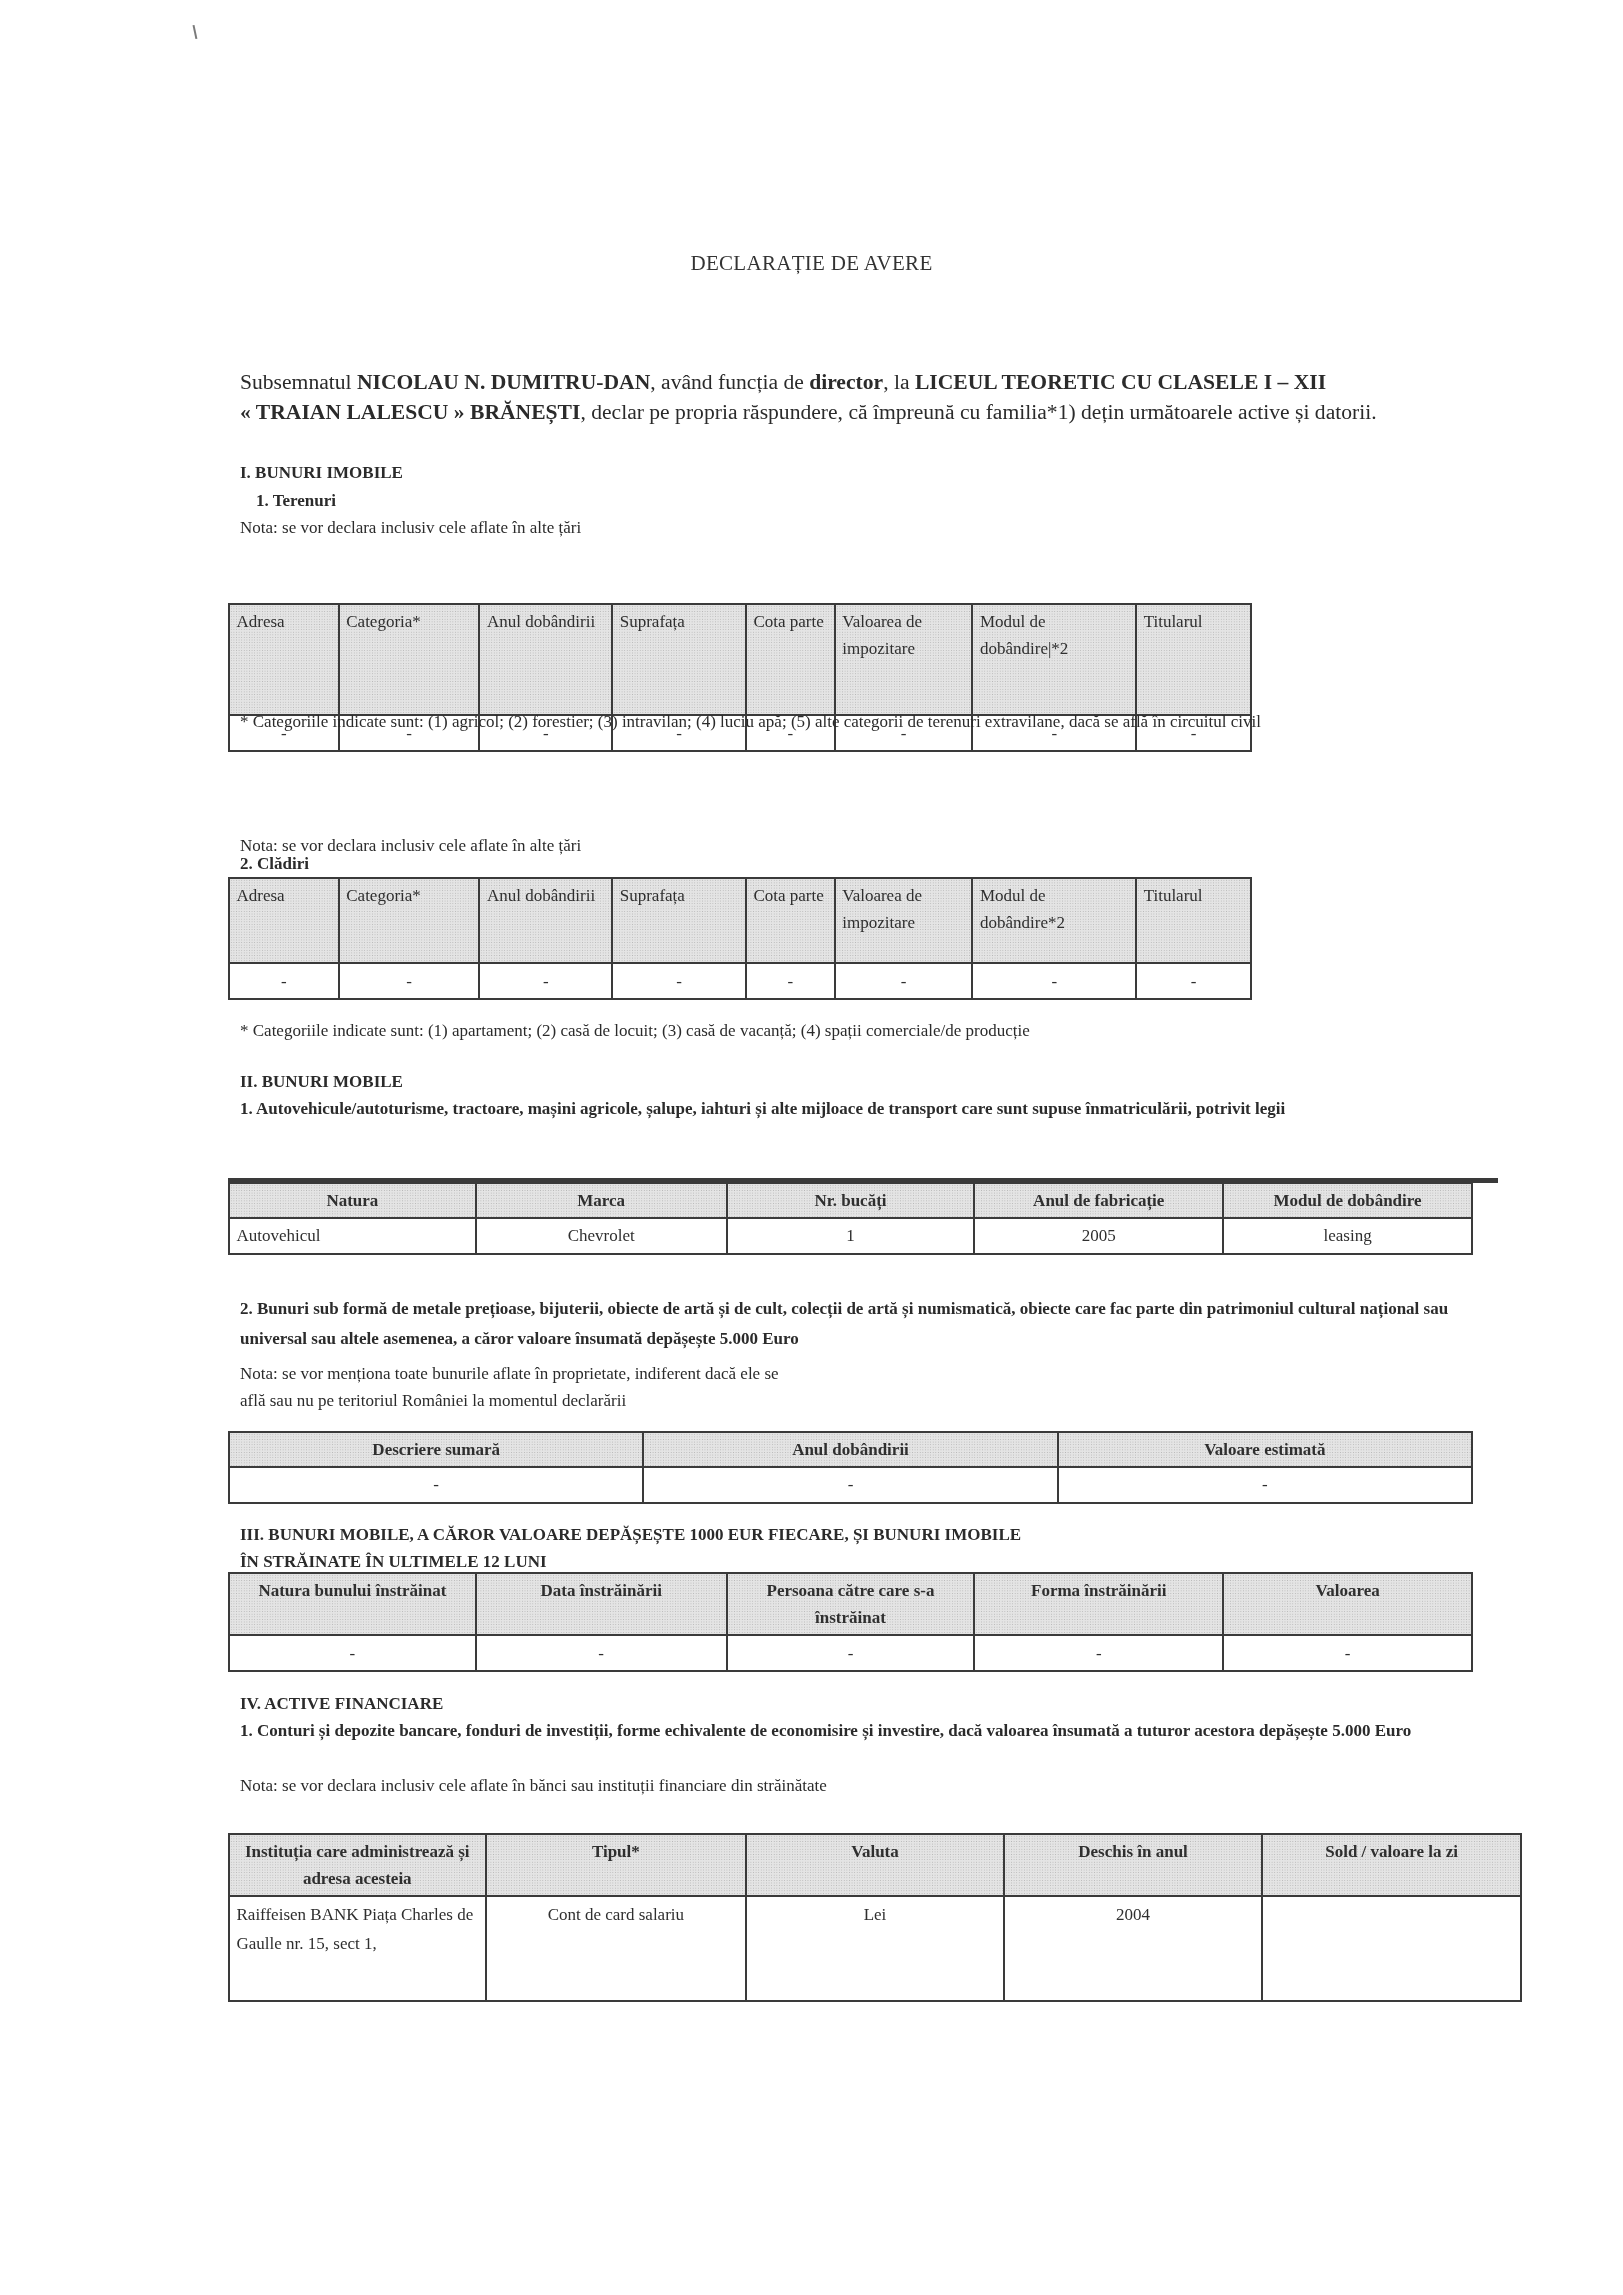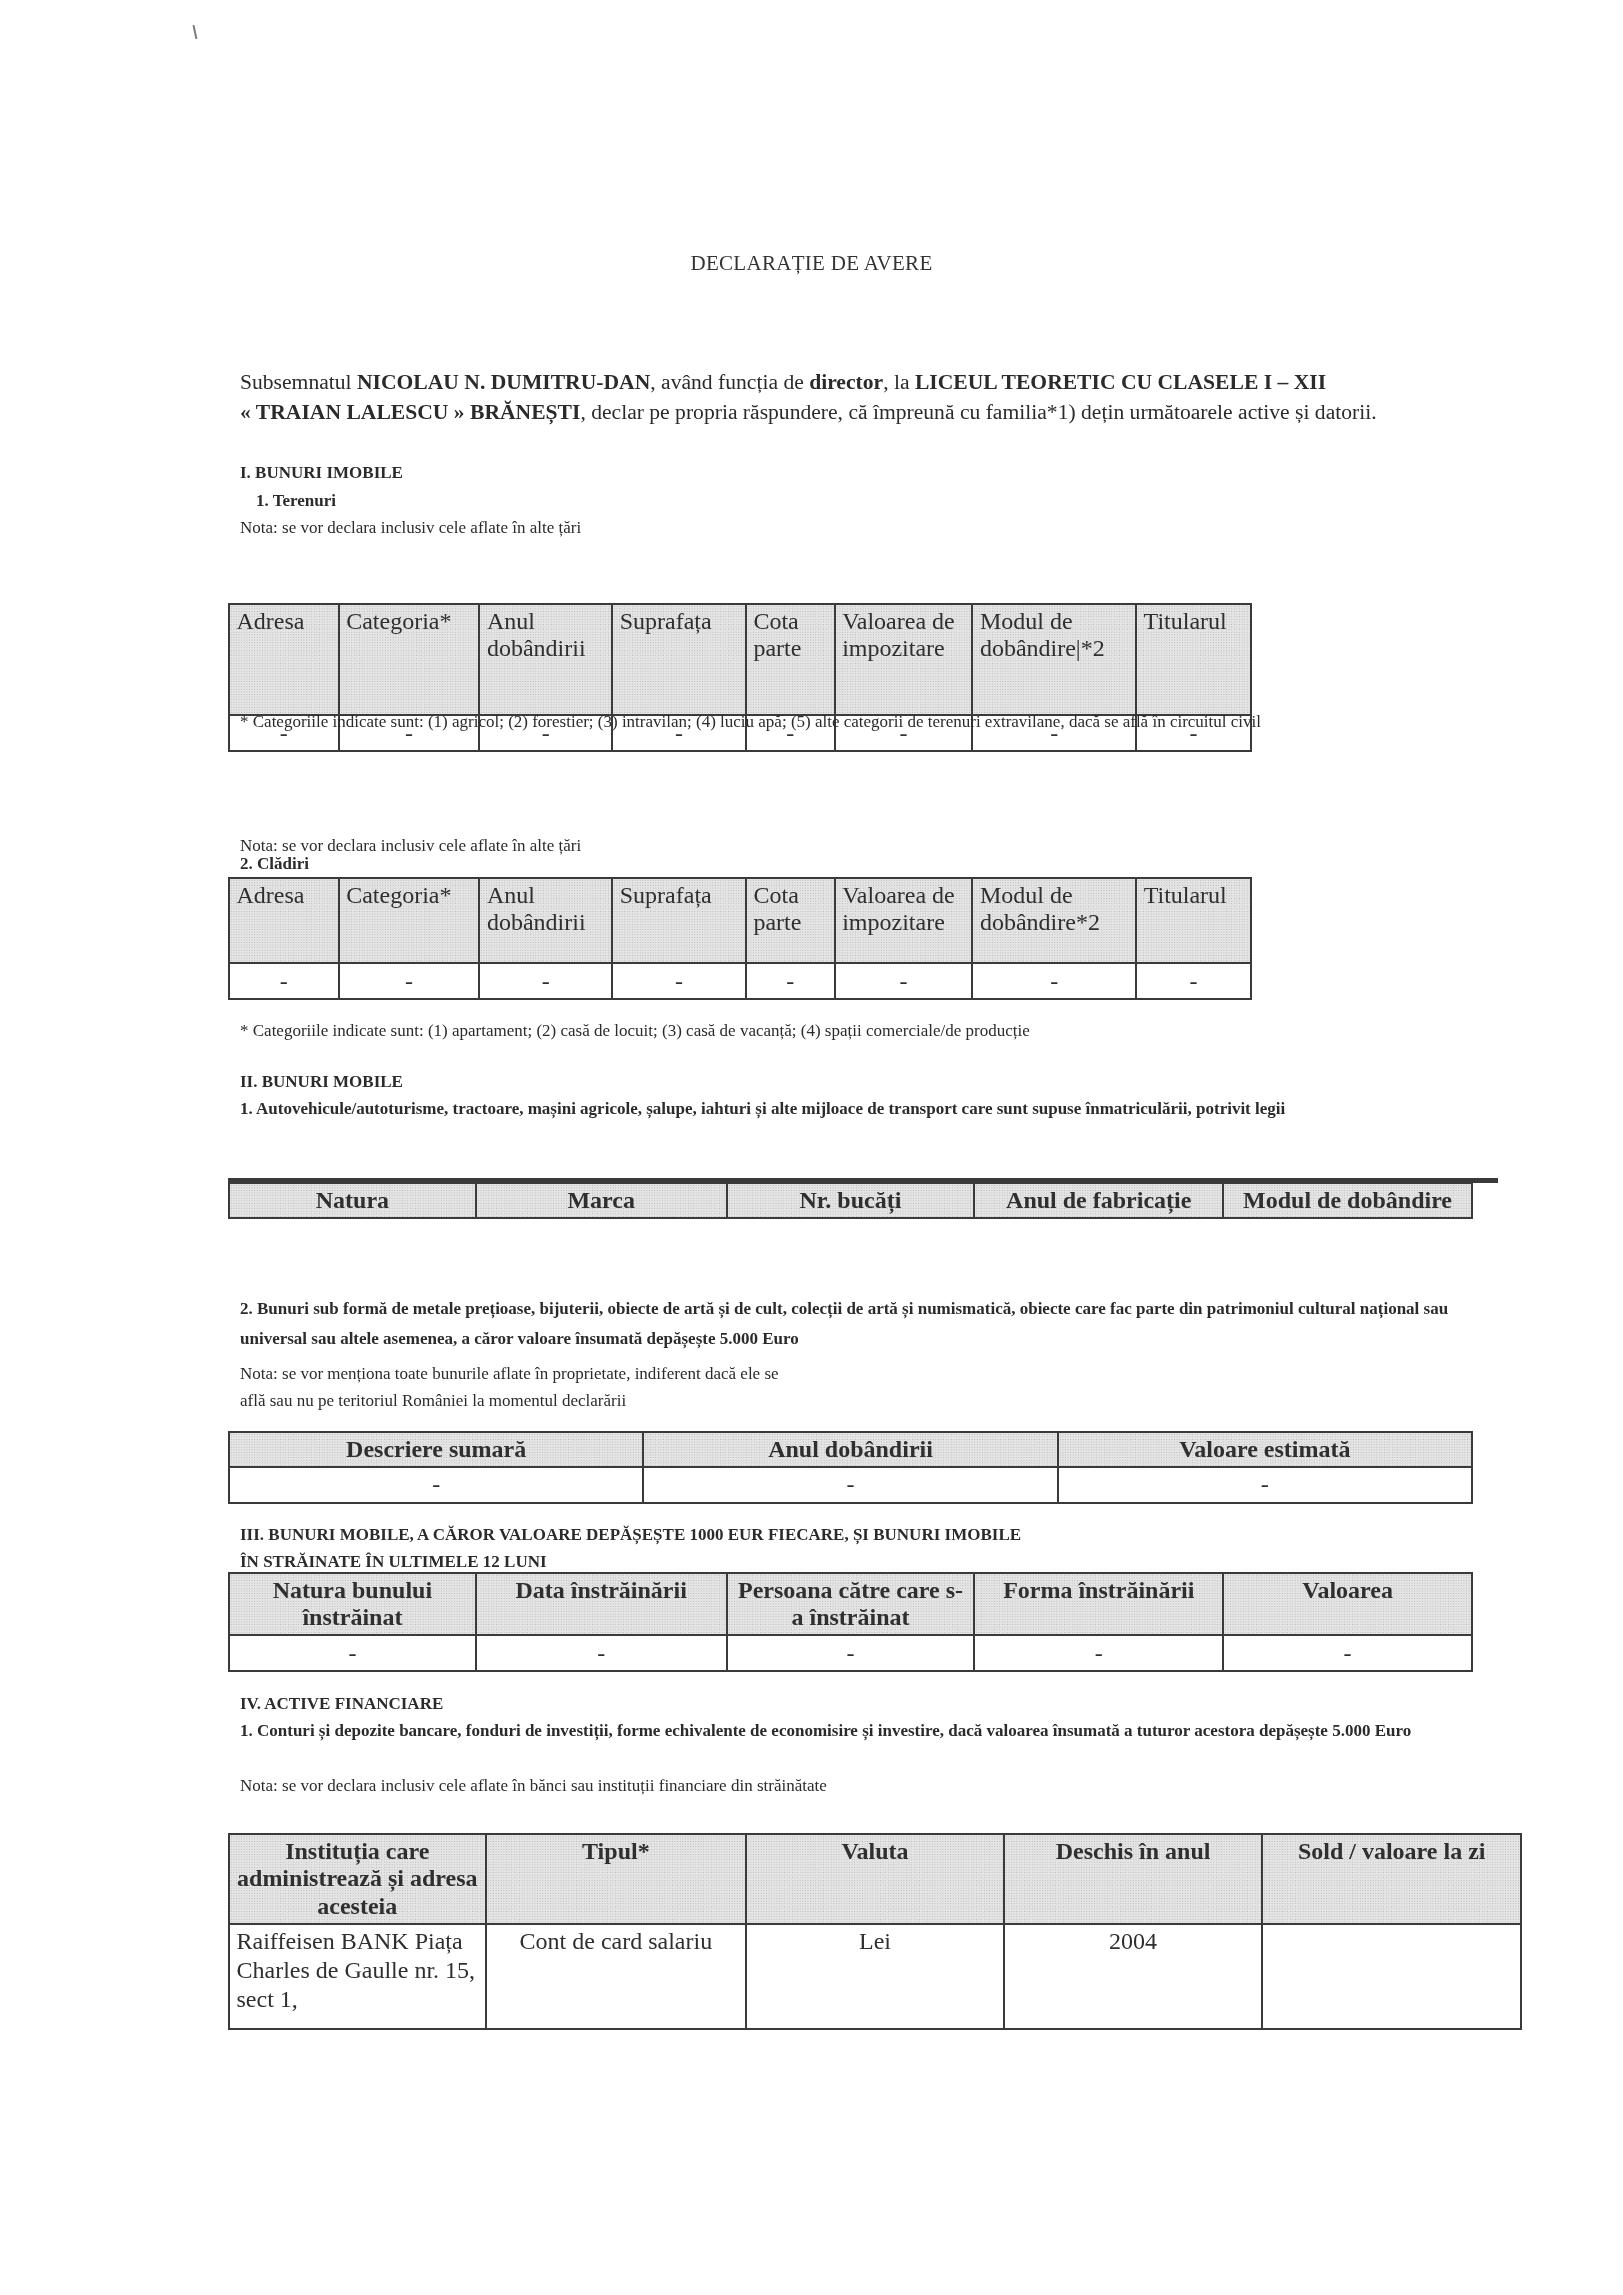--- a/index.html
+++ b/index.html
@@ -6,21 +6,21 @@
   body {
     width: 1623px; height: 2295px; background: #ffffff; position: relative; overflow: hidden;
     font-family: "Liberation Serif", "DejaVu Serif", serif; color: #2b2b2b;
   }
   .abs { position: absolute; }
   .mark { left: 194px; top: 25px; width: 2px; height: 14.4px; background: #7a7a7a; transform: rotate(-12deg); }
   .title { left: 0; width: 1623px; top: 251px; text-align: center; font-size: 21px; letter-spacing: 0.3px; color: #333; }
   .para { left: 240px; width: 1244px; font-size: 21.6px; line-height: 30px; }
   .b { font-weight: bold; }
   .sec { font-size: 17px; line-height: 30px; left: 240px; width: 1244px; }
-  table.t { position: absolute; border-collapse: collapse; font-size: 24px; color: #2f2f2f; border-radius: 27px; }
+  table.t { position: absolute; border-collapse: collapse; font-size: 17px; color: #2f2f2f; border-radius: 27px; }
   table.t td, table.t th { border: 2px solid #3a3a3a; padding: 2.6px 6.5px; vertical-align: top; }
   table.t th {
     font-weight: normal; text-align: left;
     background-color: #e4e4e4;
     background-image: radial-gradient(#b5b5b5 0.5px, transparent 0.8px);
     background-size: 2.6px 2.6px;
     line-height: 27.5px;
   }
   table.t.center th { text-align: center; font-weight: bold; }
   table.t td { text-align: center; line-height: 29px; background: #fff; }
@@ -131,20 +131,27 @@
       <col style="width:249px">
     </colgroup>
   <tbody>
       <tr>
     <th>Natura</th>
     <th>Marca</th>
     <th>Nr. bucăți</th>
     <th>Anul de fabricație</th>
     <th>Modul de dobândire</th>
   </tr>
+  <tr>
+    <td style="text-align:left">Autovehicul</td>
+    <td>Chevrolet</td>
+    <td>1</td>
+    <td>2005</td>
+    <td>leasing</td>
+  </tr>
 </tbody>
   </table>
 
 <div class="abs sec b" style="top:1274px; width:1231px;margin-top:20px;">2. Bunuri sub formă de metale prețioase, bijuterii, obiecte de artă și de cult, colecții de artă și numismatică, obiecte care fac parte din patrimoniul cultural național sau universal sau altele asemenea, a căror valoare însumată depășește 5.000 Euro</div>
 <div class="abs sec" style="top:1359px;">Nota: se vor menționa toate bunurile aflate în proprietate, indiferent dacă ele se</div>
 <div class="abs sec" style="top:1386px;">află sau nu pe teritoriul României la momentul declarării</div>
 
 <table class="t center" style="left:228px; top:1431px; width:1245px;">
   <colgroup>
       <col style="width:415px">

